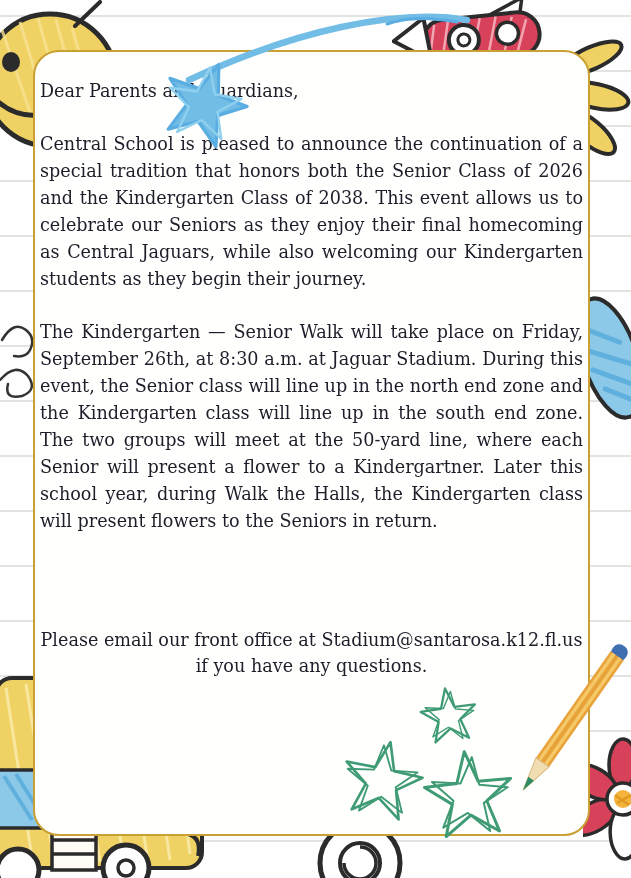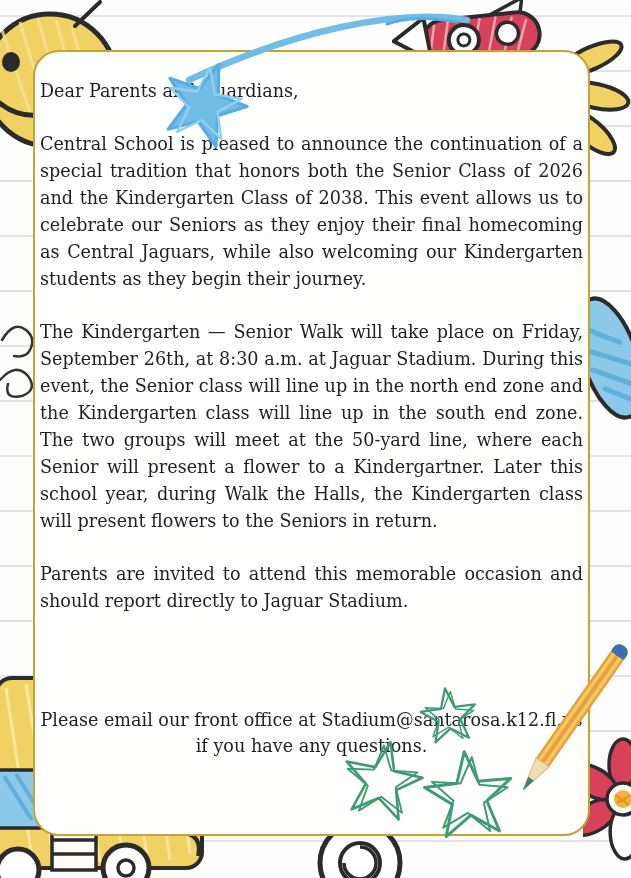--- a/index.html
+++ b/index.html
@@ -124,21 +124,20 @@
       <circle r="9" fill="#f3b33c"></circle>
       <path d="M-8,-4 L6,6 M-6,4 L8,-4" stroke="#e09a22" stroke-width="2.5"></path>
     </g>
   </svg>
 
   <div class="letter-card">
 
     <p class="salutation" id="salut">Dear Parents and Guardians,</p>
     <p class="body-para">Central School is pleased to announce the continuation of a special tradition that honors both the Senior Class of 2026 and the Kindergarten Class of 2038. This event allows us to celebrate our Seniors as they enjoy their final homecoming as Central Jaguars, while also welcoming our Kindergarten students as they begin their journey.</p>
     <p class="body-para">The Kindergarten — Senior Walk will take place on Friday, September 26th, at 8:30 a.m. at Jaguar Stadium. During this event, the Senior class will line up in the north end zone and the Kindergarten class will line up in the south end zone. The two groups will meet at the 50-yard line, where each Senior will present a flower to a Kindergartner. Later this school year, during Walk the Halls, the Kindergarten class will present flowers to the Seniors in return.</p>
-    <p class="body-para">Parents are invited to attend this memorable occasion and should report directly to Jaguar Stadium.</p>
     <div class="footer-block">
       <span>Please email our front office at </span><span>Stadium@santarosa.k12.fl.us</span>
       <span class="l2">if you have any questions.</span>
     </div>
   </div>
 
   <svg class="doodle overlay" style="left:175px;top:8px" width="305" height="85">
     <path d="M292 12 C 225 0 120 22 14 72" stroke="#72bde6" stroke-width="6.5" fill="none" stroke-linecap="round"></path>
     <path d="M282 14 C 250 8 230 10 212 16" stroke="#5aade0" stroke-width="3" fill="none" stroke-linecap="round"></path>
   </svg>

